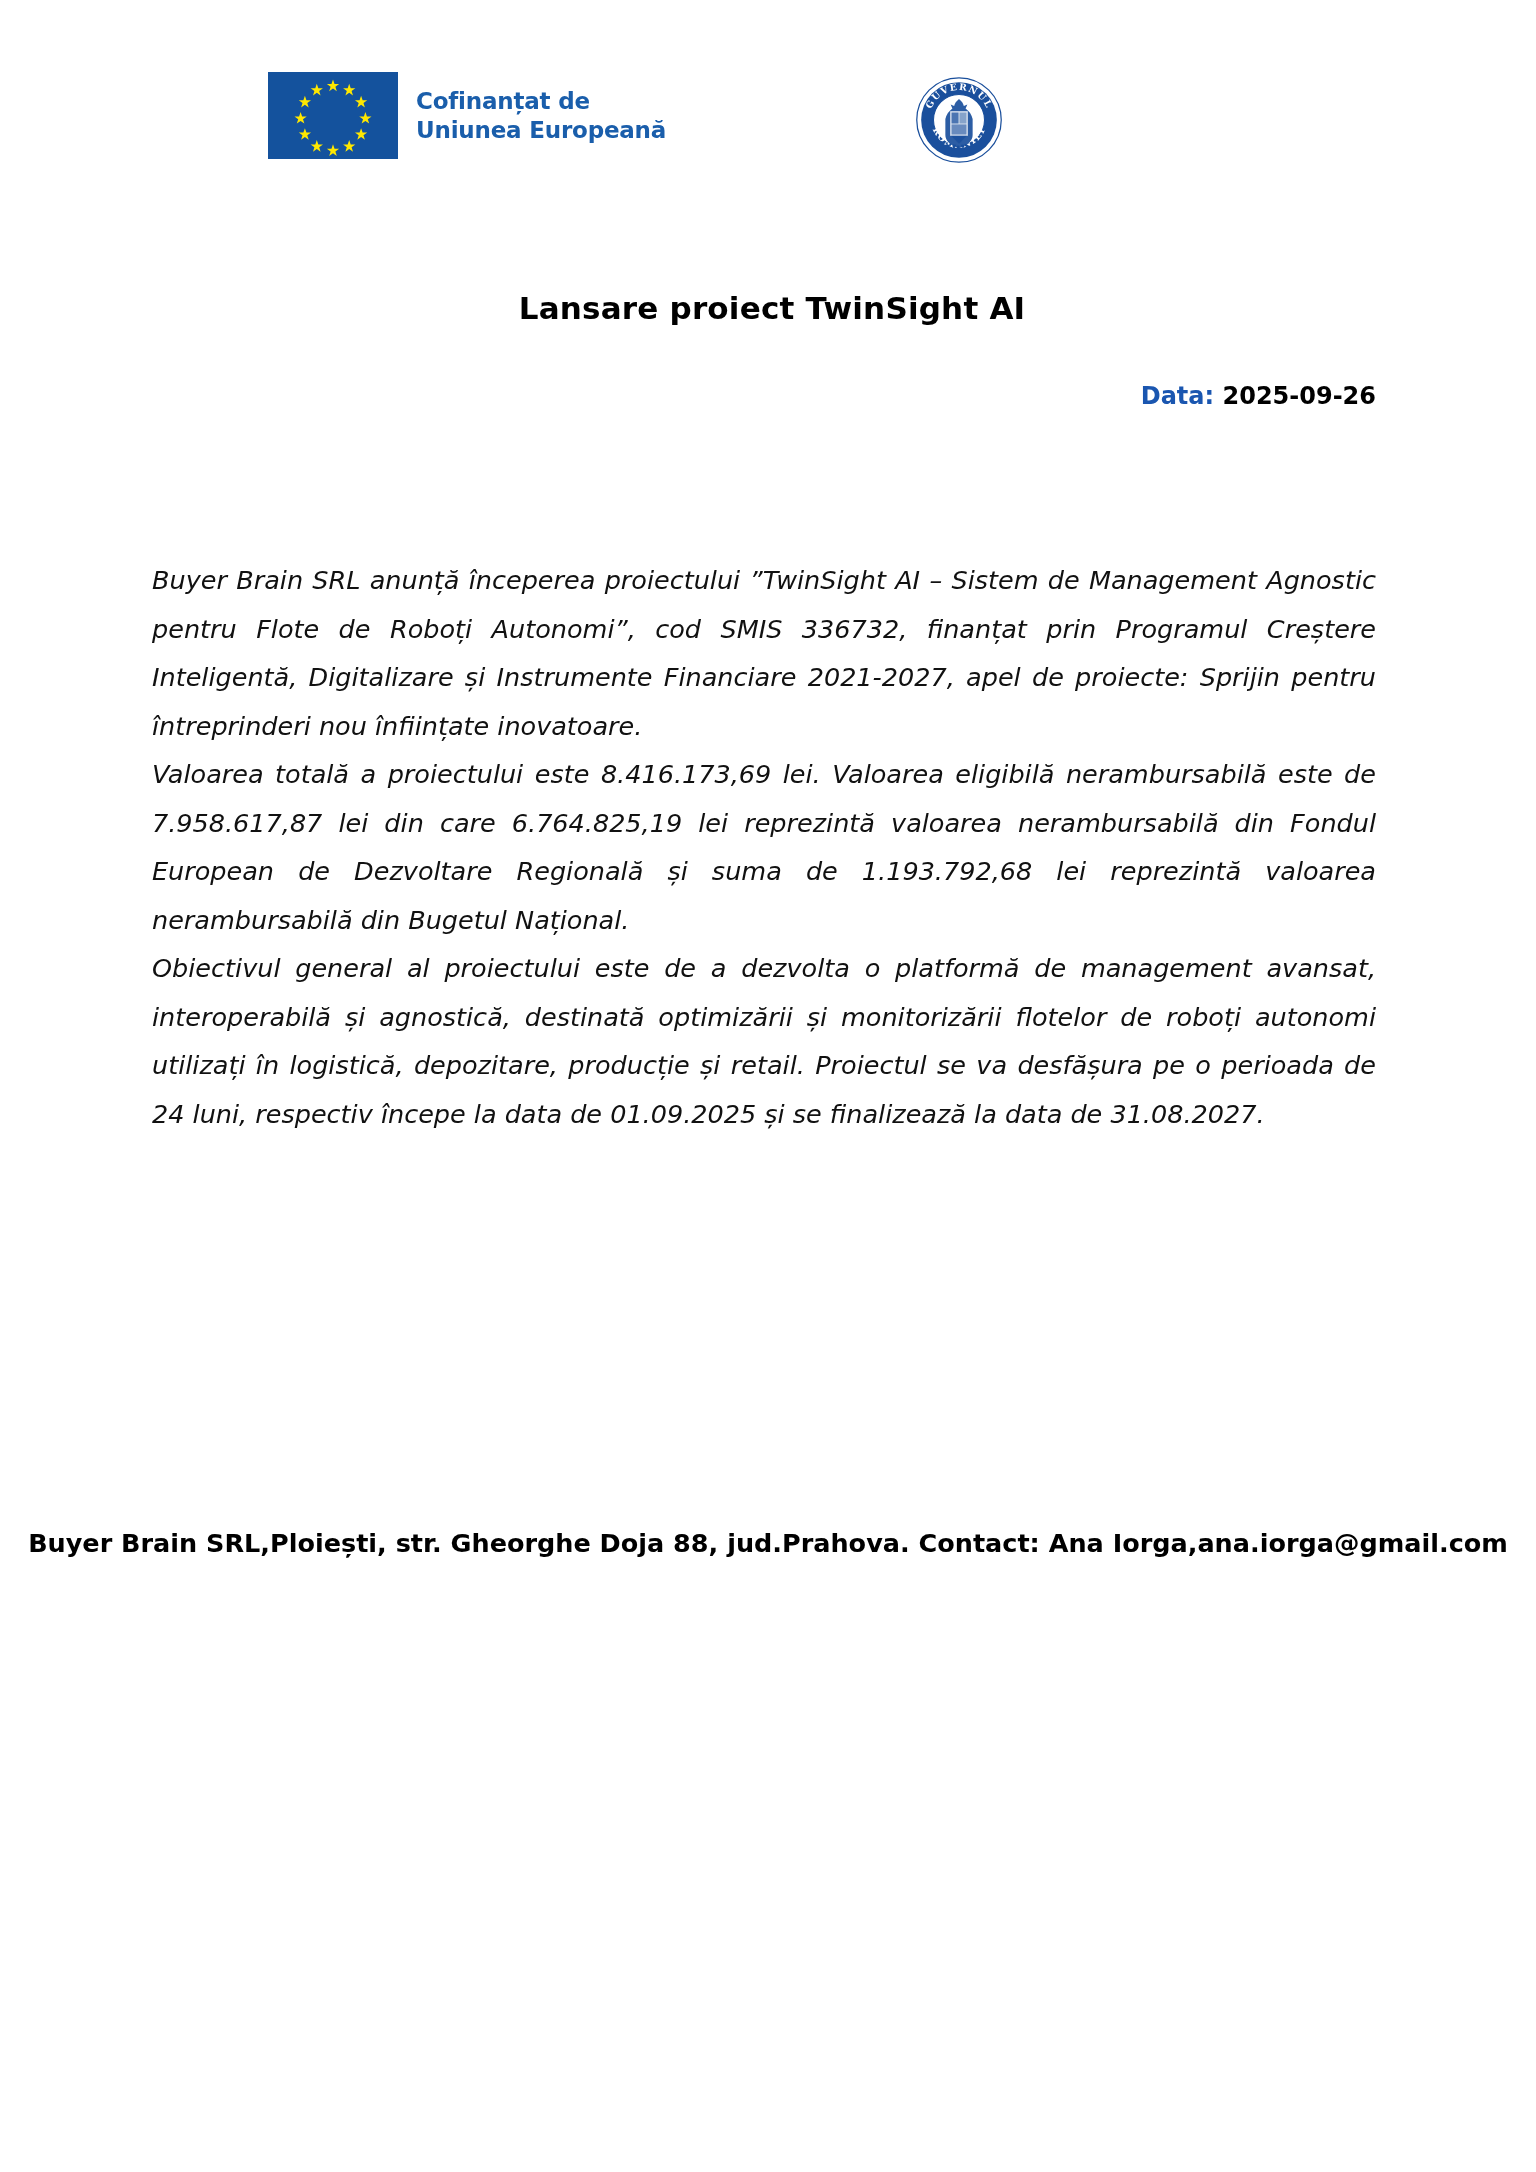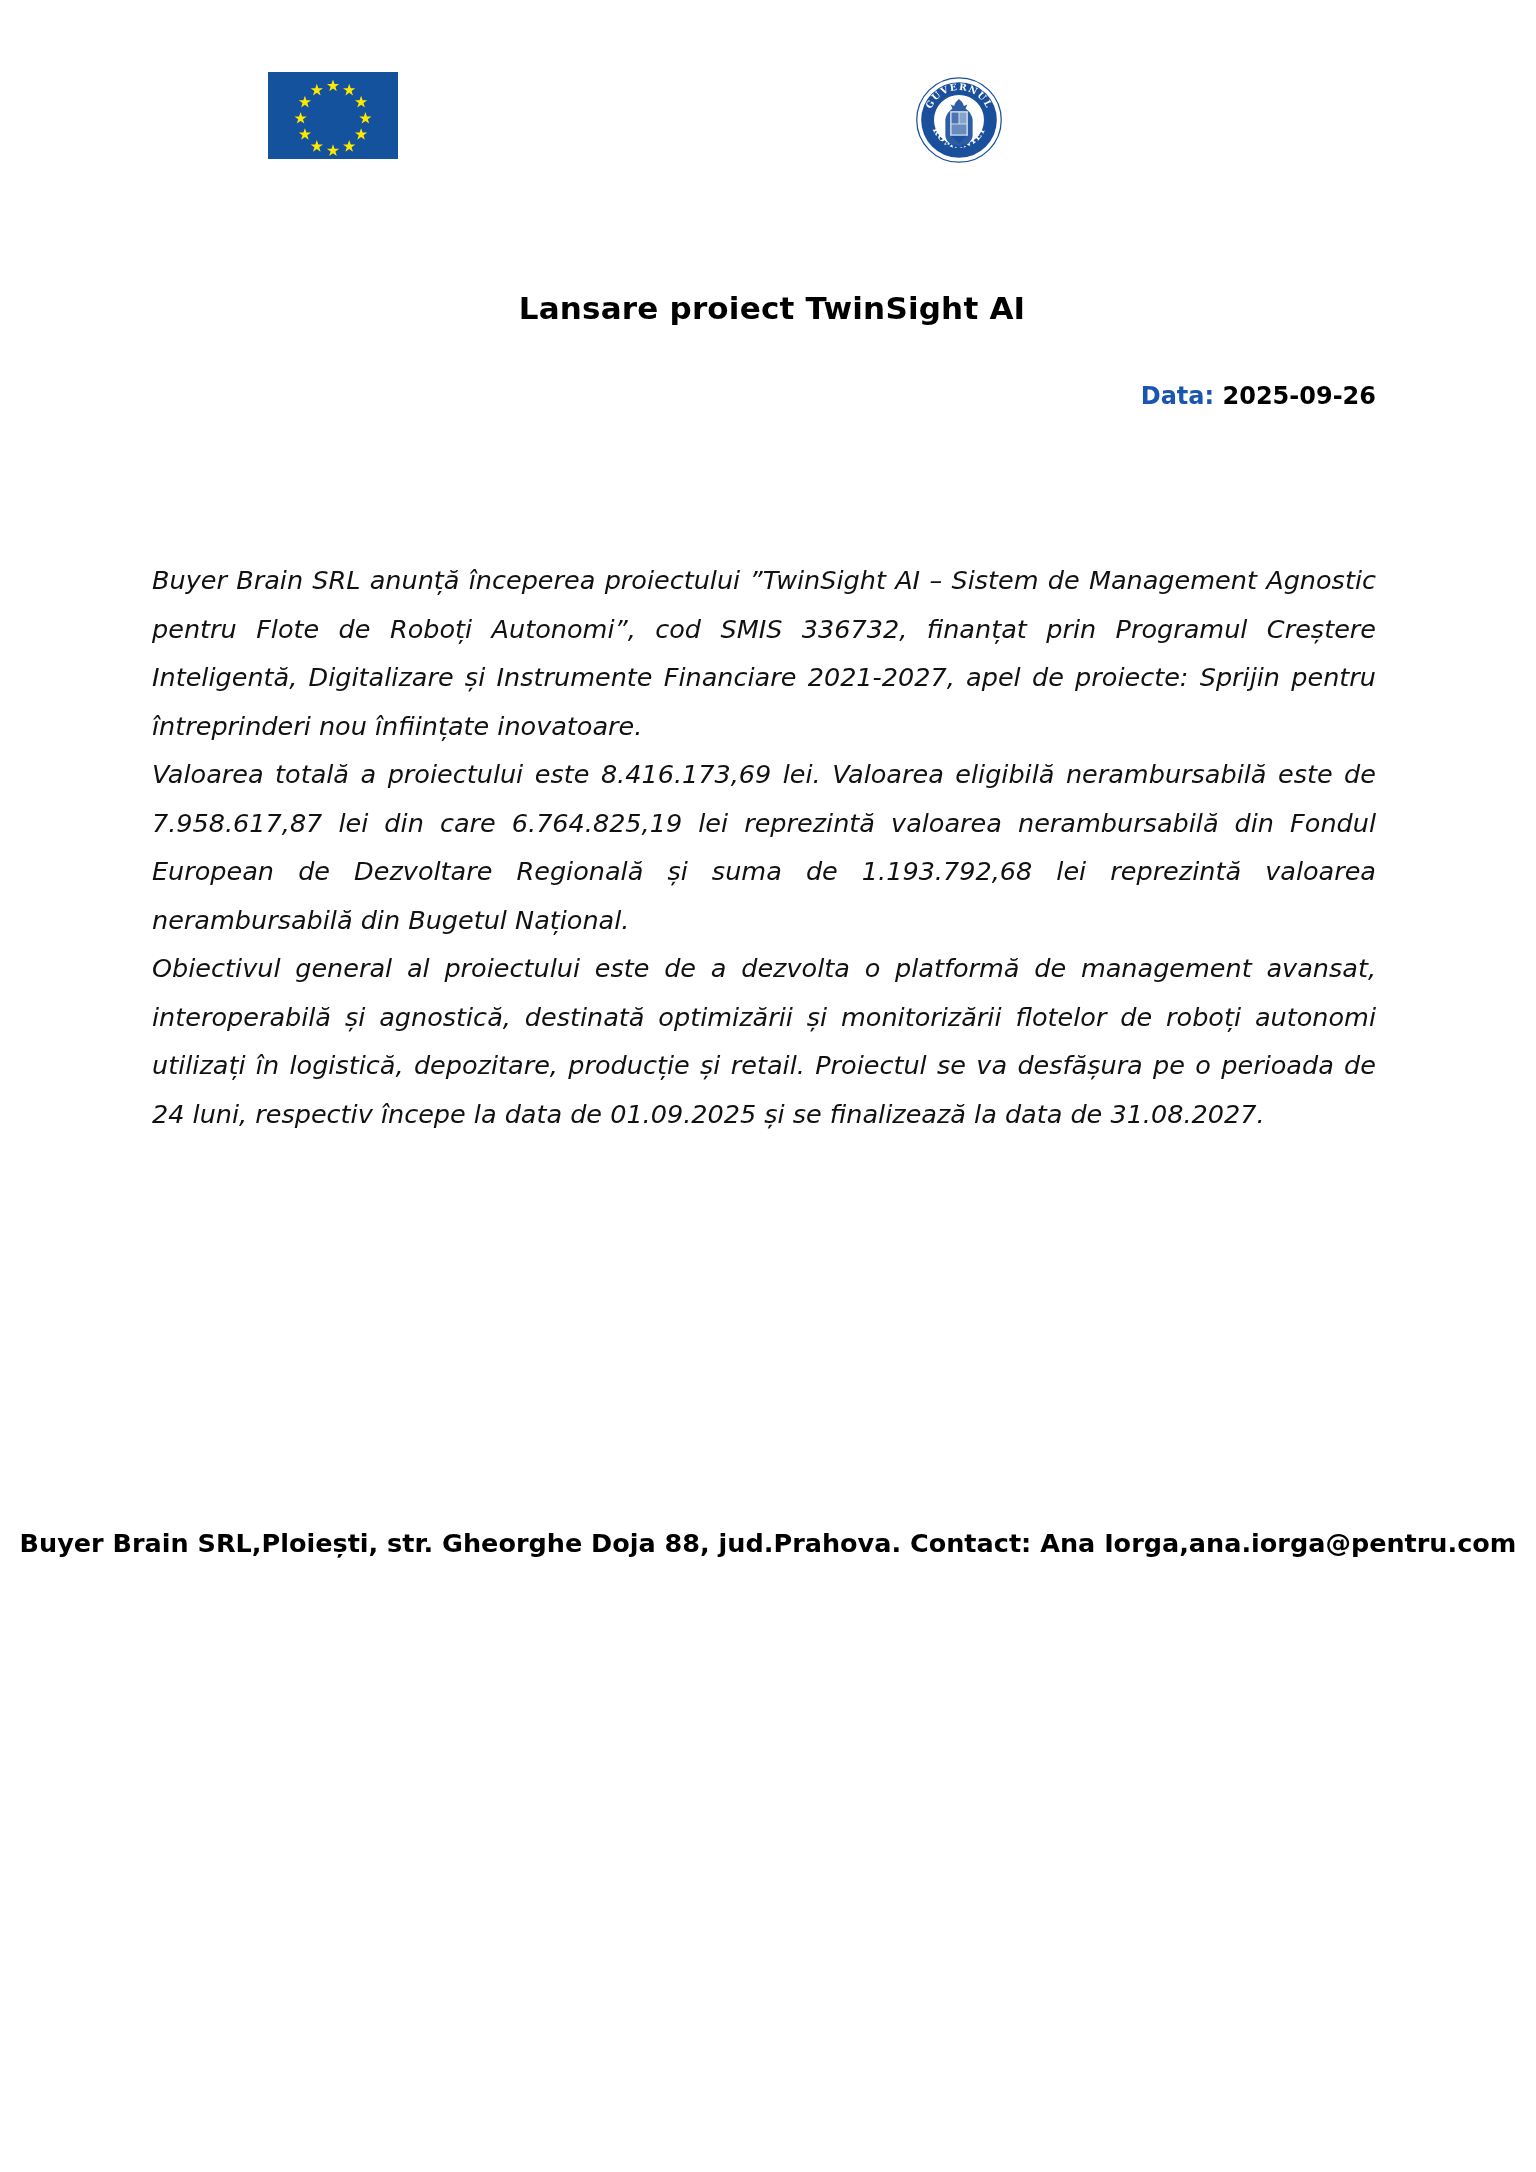--- a/index.html
+++ b/index.html
@@ -175,20 +175,22 @@
               </g>
             <g transform="translate(36.9,30.2) scale(0.92)">
                 <polygon points="0,-7 1.65,-2.16 6.66,-2.16 2.6,0.82 4.12,5.66 0,2.7 -4.12,5.66 -2.6,0.82 -6.66,-2.16 -1.65,-2.16"></polygon>
               </g>
             <g transform="translate(48.8,18.3) scale(0.92)">
                 <polygon points="0,-7 1.65,-2.16 6.66,-2.16 2.6,0.82 4.12,5.66 0,2.7 -4.12,5.66 -2.6,0.82 -6.66,-2.16 -1.65,-2.16"></polygon>
               </g>
           </g>
         </svg>
       </div>
+      <div class="eu-text">Cofinanțat de
+Uniunea Europeană</div>
     </div>
 
     <div class="gov-logo">
       <svg viewBox="0 0 100 100" width="88" height="88" aria-hidden="true">
         <defs>
           <path id="arcTop" d="M 16,50 A 34,34 0 0 1 84,50"></path>
           <path id="arcBottom" d="M 18.5,50 A 31.5,31.5 0 0 0 81.5,50"></path>
         </defs>
         <circle cx="50" cy="50" r="49" fill="#ffffff"></circle>
         <circle cx="50" cy="50" r="48" fill="none" stroke="#1a4f9c" stroke-width="1.4"></circle>
@@ -222,15 +224,15 @@
     <span class="date-value">2025-09-26</span>
   </div>
 
   <div class="body-block">
     <p>Buyer Brain SRL anunță începerea proiectului ”TwinSight AI – Sistem de Management Agnostic pentru Flote de Roboți Autonomi”, cod SMIS 336732, finanțat prin Programul Creștere Inteligentă, Digitalizare și Instrumente Financiare 2021-2027, apel de proiecte: Sprijin pentru întreprinderi nou înființate inovatoare.</p>
     <p>Valoarea totală a proiectului este 8.416.173,69 lei. Valoarea eligibilă nerambursabilă este de 7.958.617,87 lei din care 6.764.825,19 lei reprezintă valoarea nerambursabilă din Fondul European de Dezvoltare Regională și suma de 1.193.792,68 lei reprezintă valoarea nerambursabilă din Bugetul Național.</p>
     <p>Obiectivul general al proiectului este de a dezvolta o platformă de management avansat, interoperabilă și agnostică, destinată optimizării și monitorizării flotelor de roboți autonomi utilizați în logistică, depozitare, producție și retail. Proiectul se va desfășura pe o perioada de 24 luni, respectiv începe la data de 01.09.2025 și se finalizează la data de 31.08.2027.</p>
     <div class="spacer-line"></div>
   </div>
 
-  <div class="footer-line">Buyer Brain SRL,Ploiești, str. Gheorghe Doja 88, jud.Prahova. Contact: Ana Iorga,ana.iorga@pentru.com</div>
+  <div class="footer-line">Buyer Brain SRL,Ploiești, str. Gheorghe Doja 88, jud.Prahova. Contact: Ana Iorga,ana.iorga@gmail.com</div>
 
 </div>
 
 </body></html>

